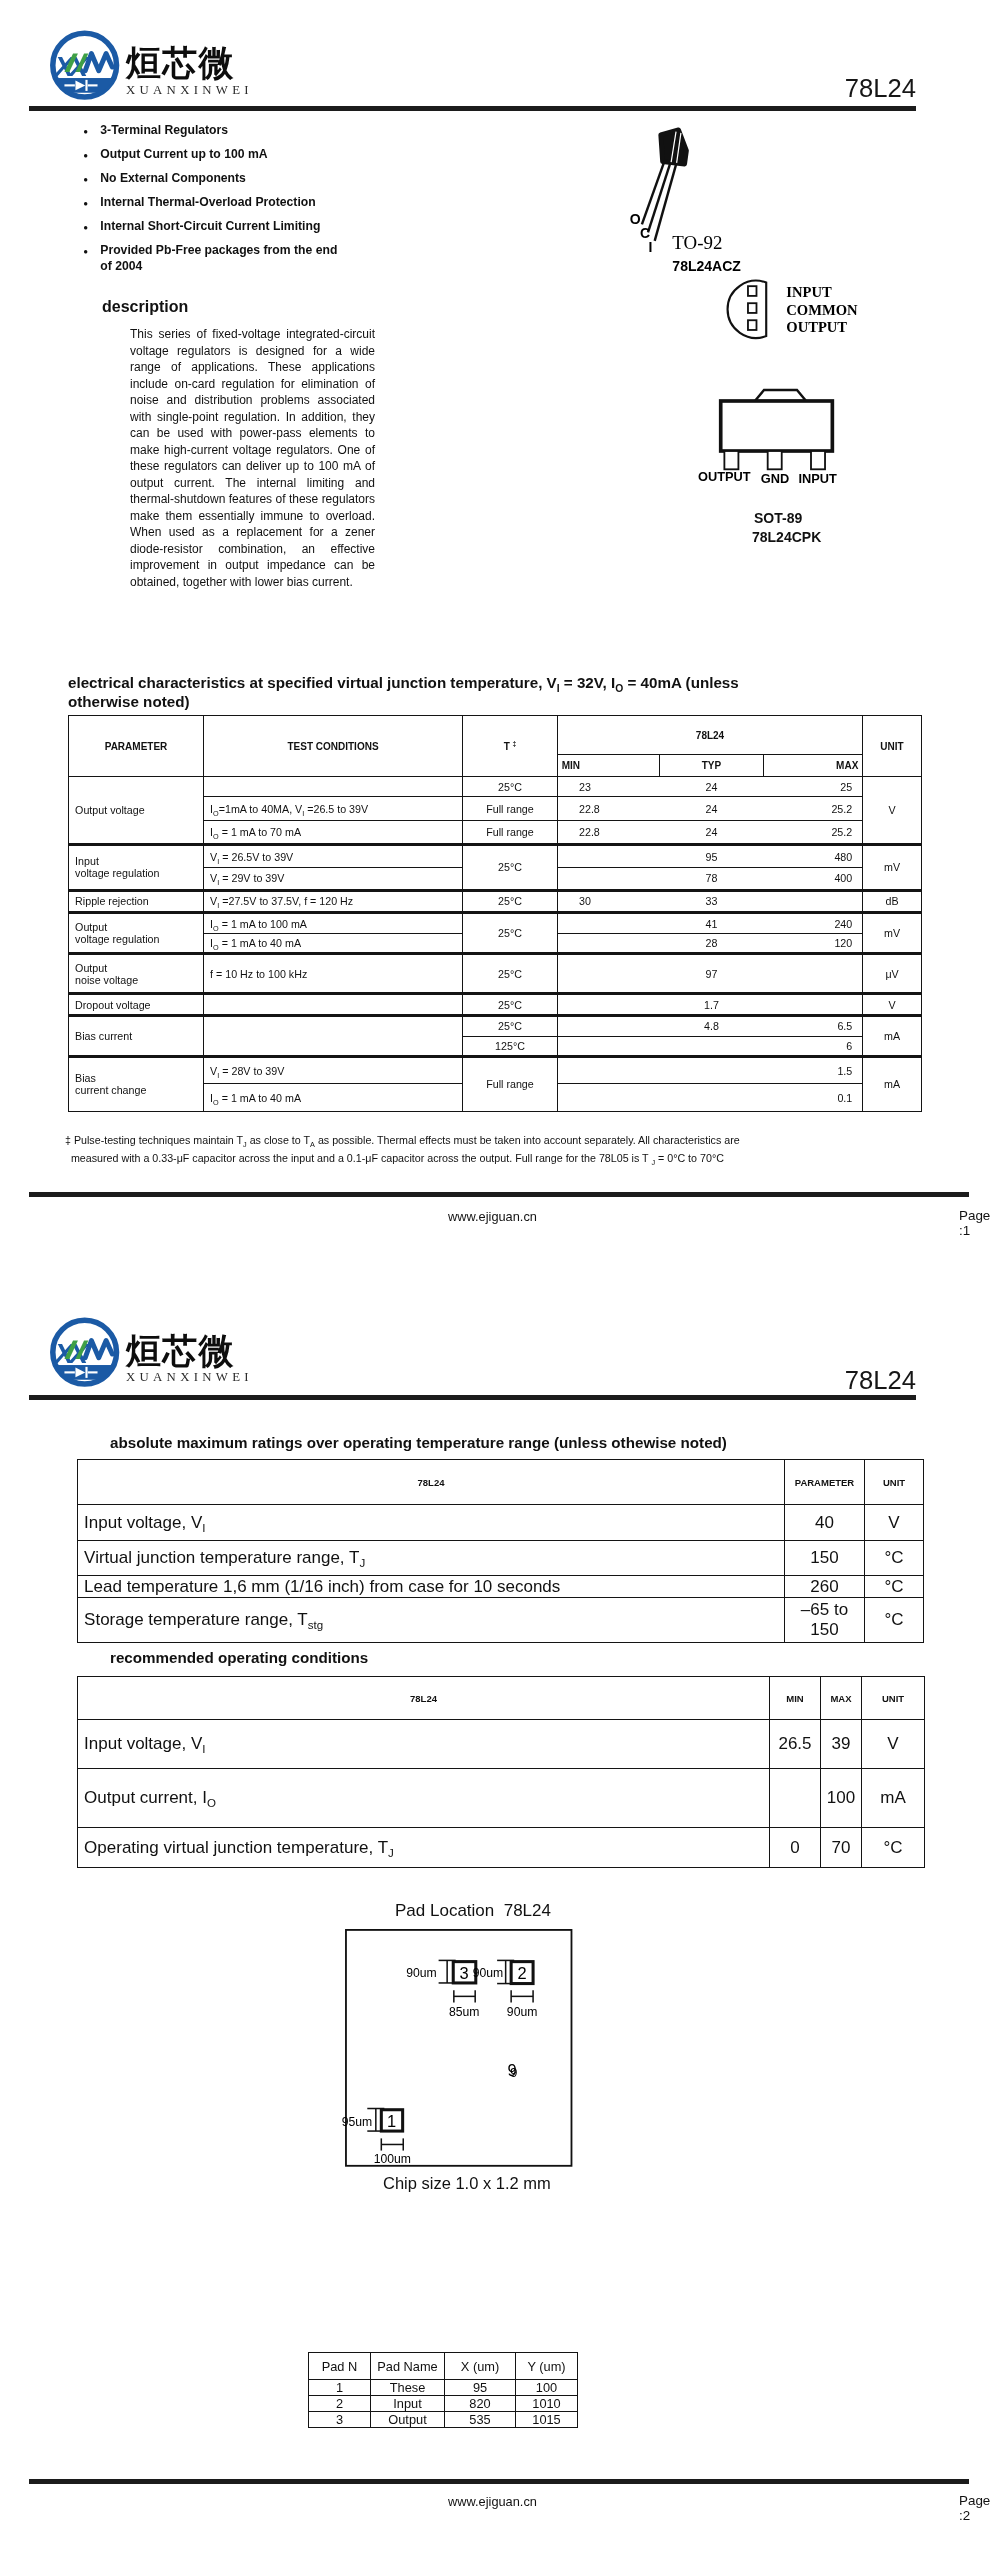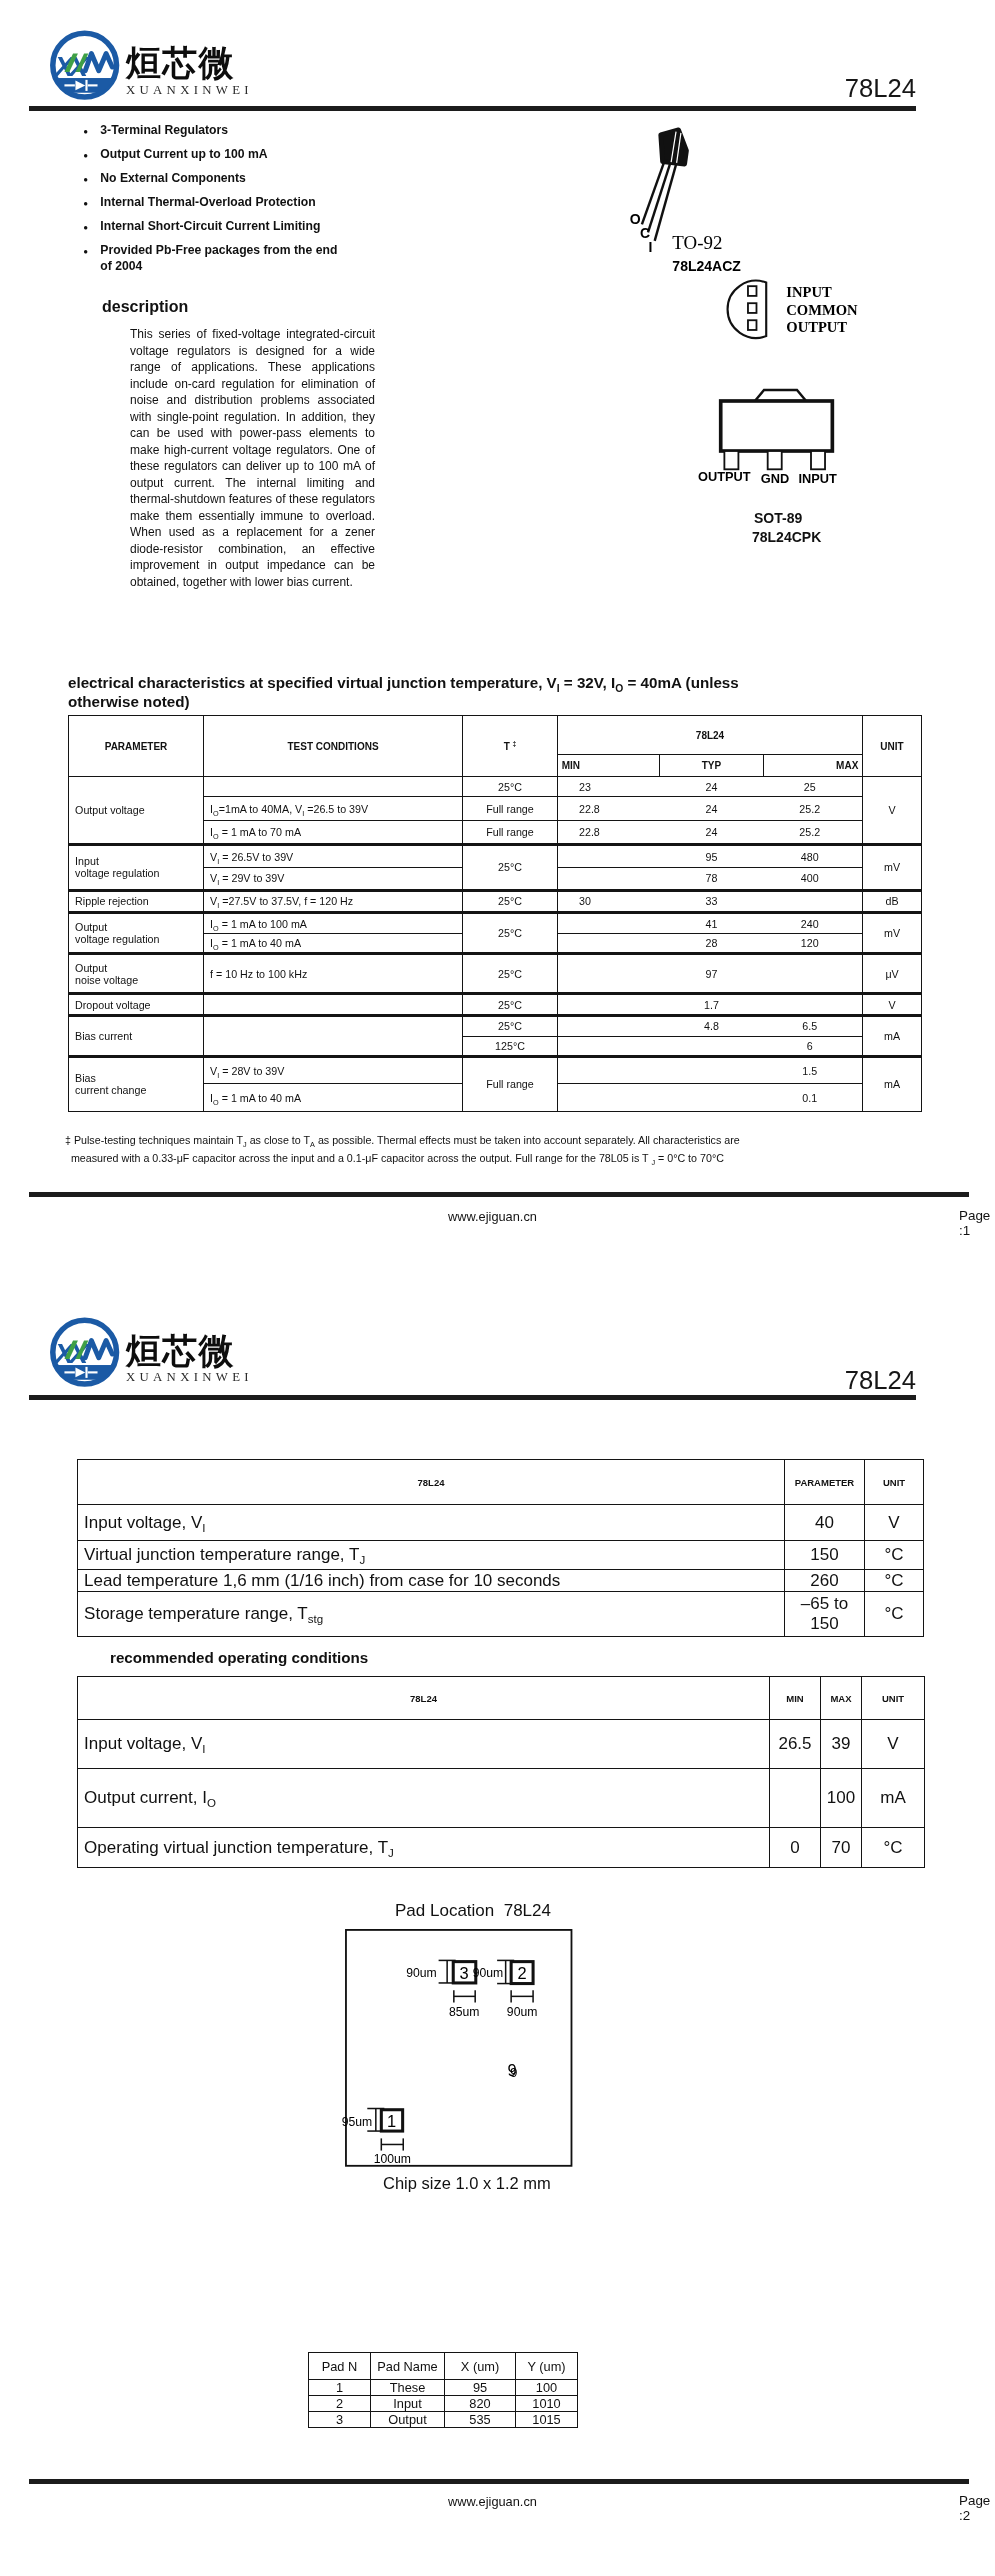--- a/index.html
+++ b/index.html
@@ -31,21 +31,21 @@
   table.dt{border-collapse:collapse;table-layout:fixed;background:#fff;}
   table.dt td,table.dt th{border:1.8px solid #141414;overflow:hidden;}
   table.elec{width:851px;}
   table.elec td,table.elec th{font-size:10.7px;padding:0 3.7px;}
   table.elec th{font-size:10px;}
   table.elec tr.thick td{border-top-width:3px;}
   .al{text-align:left;padding-left:6.1px !important;}
   .ac{text-align:center;}
   .mn{text-align:left;padding-left:21px !important;border-right:0 !important;}
   .tp{text-align:center;border-left:0 !important;border-right:0 !important;}
-  .mx{text-align:center;padding-right:9.8px !important;border-left:0 !important;}
+  .mx{text-align:right;padding-right:9.8px !important;border-left:0 !important;}
   th.partcell{font-size:14.6px;border-bottom:3px solid #141414;}
   th.hmn{text-align:left;padding-left:18.3px;border-right:0;}
   th.htp{text-align:center;border-left:0;border-right:0;}
   th.hmx{text-align:right;padding-right:8.5px;border-left:0;}
   th.t-temp{font-weight:700;font-size:11px;}
 
   table.amr,table.roc{width:846px;}
   table.amr td,table.roc td{font-size:17px;padding:0 4.9px;}
   table.amr th,table.roc th{font-size:9.5px;}
   th.bigpart{font-size:16px;font-weight:700;}
@@ -309,40 +309,41 @@
       <line x1="30" y1="92" x2="47" y2="92" stroke="#fff" stroke-width="3.5"></line>
       <polygon points="48,84 48,100 64,92" fill="#fff"></polygon>
       <line x1="66" y1="83" x2="66" y2="101" stroke="#fff" stroke-width="3.5"></line>
       <line x1="68" y1="92" x2="84" y2="92" stroke="#fff" stroke-width="3.5"></line>
     </svg>
     <div class="abs brand-cn" style="left:126px;top:40px;">烜芯微</div>
     <div class="abs brand-en" style="left:126px;top:82px;">XUANXINWEI</div>
     <div class="abs part-title" style="left:756px;top:78px;">78L24</div>
     <div class="abs rule" style="left:29px;top:107px;width:887px;"></div>
 
+    <div class="abs h-section" style="left:110px;top:145px;width:817px;">absolute maximum ratings over operating temperature range (unless othewise noted)</div>
     <table class="abs dt amr" style="left:77px;top:171px;">
       <colgroup>
           <col style="width:707px">
           <col style="width:80px">
           <col style="width:59px">
         </colgroup>
       <thead>
         <tr style="height:45px;">
           <th class="bigpart">78L24</th>
           <th>PARAMETER</th>
           <th>UNIT</th>
         </tr>
       </thead>
       <tbody>
           <tr style="height: 36px;">
             <td class="al">Input voltage, V<sub>I</sub></td>
             <td class="ac">40</td>
             <td class="ac">V</td>
           </tr>
-          <tr style="height: 29px;">
+          <tr style="height: 35px;">
             <td class="al">Virtual junction temperature range, T<sub>J</sub></td>
             <td class="ac">150</td>
             <td class="ac">°C</td>
           </tr>
           <tr style="height: 22px;">
             <td class="al">Lead temperature 1,6 mm (1/16 inch) from case for 10 seconds</td>
             <td class="ac">260</td>
             <td class="ac">°C</td>
           </tr>
           <tr style="height: 45px;">

